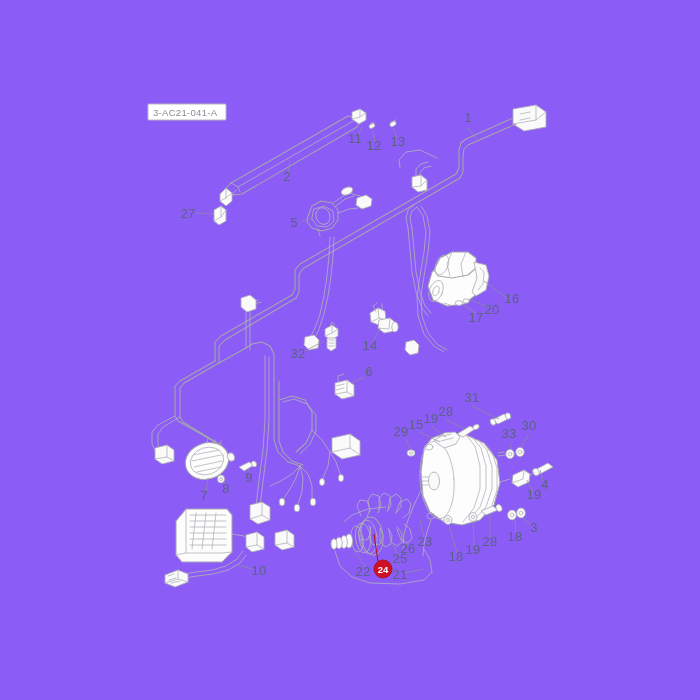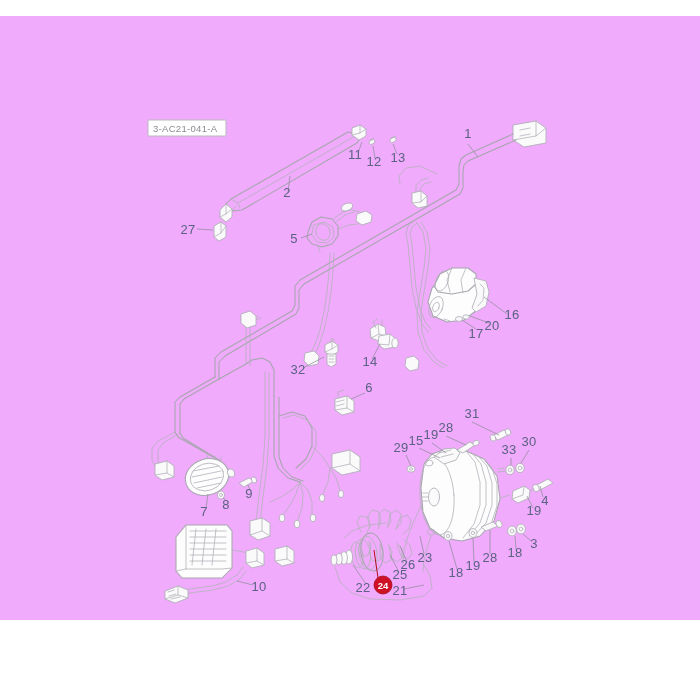--- a/index.html
+++ b/index.html
@@ -10,24 +10,24 @@
   }
   body {
     width: 700px;
     height: 700px;
     font-family: "Liberation Sans", sans-serif;
     overflow: hidden;
     position: relative;
   }
   #diagram-root {
     position: absolute;
-    left: 0; top: 16px;
+    left: 0; top: 0;
     width: 700px;
-    height: 604px;
-    background: #f0abfc;
+    height: 700px;
+    background: #8b5cf6;
   }
   #diagram-svg {
     display: block;
     width: 700px;
     height: 700px;
   }
   .part-line {
     fill: none;
     stroke: #a6a6ad;
     stroke-width: 1.05;

